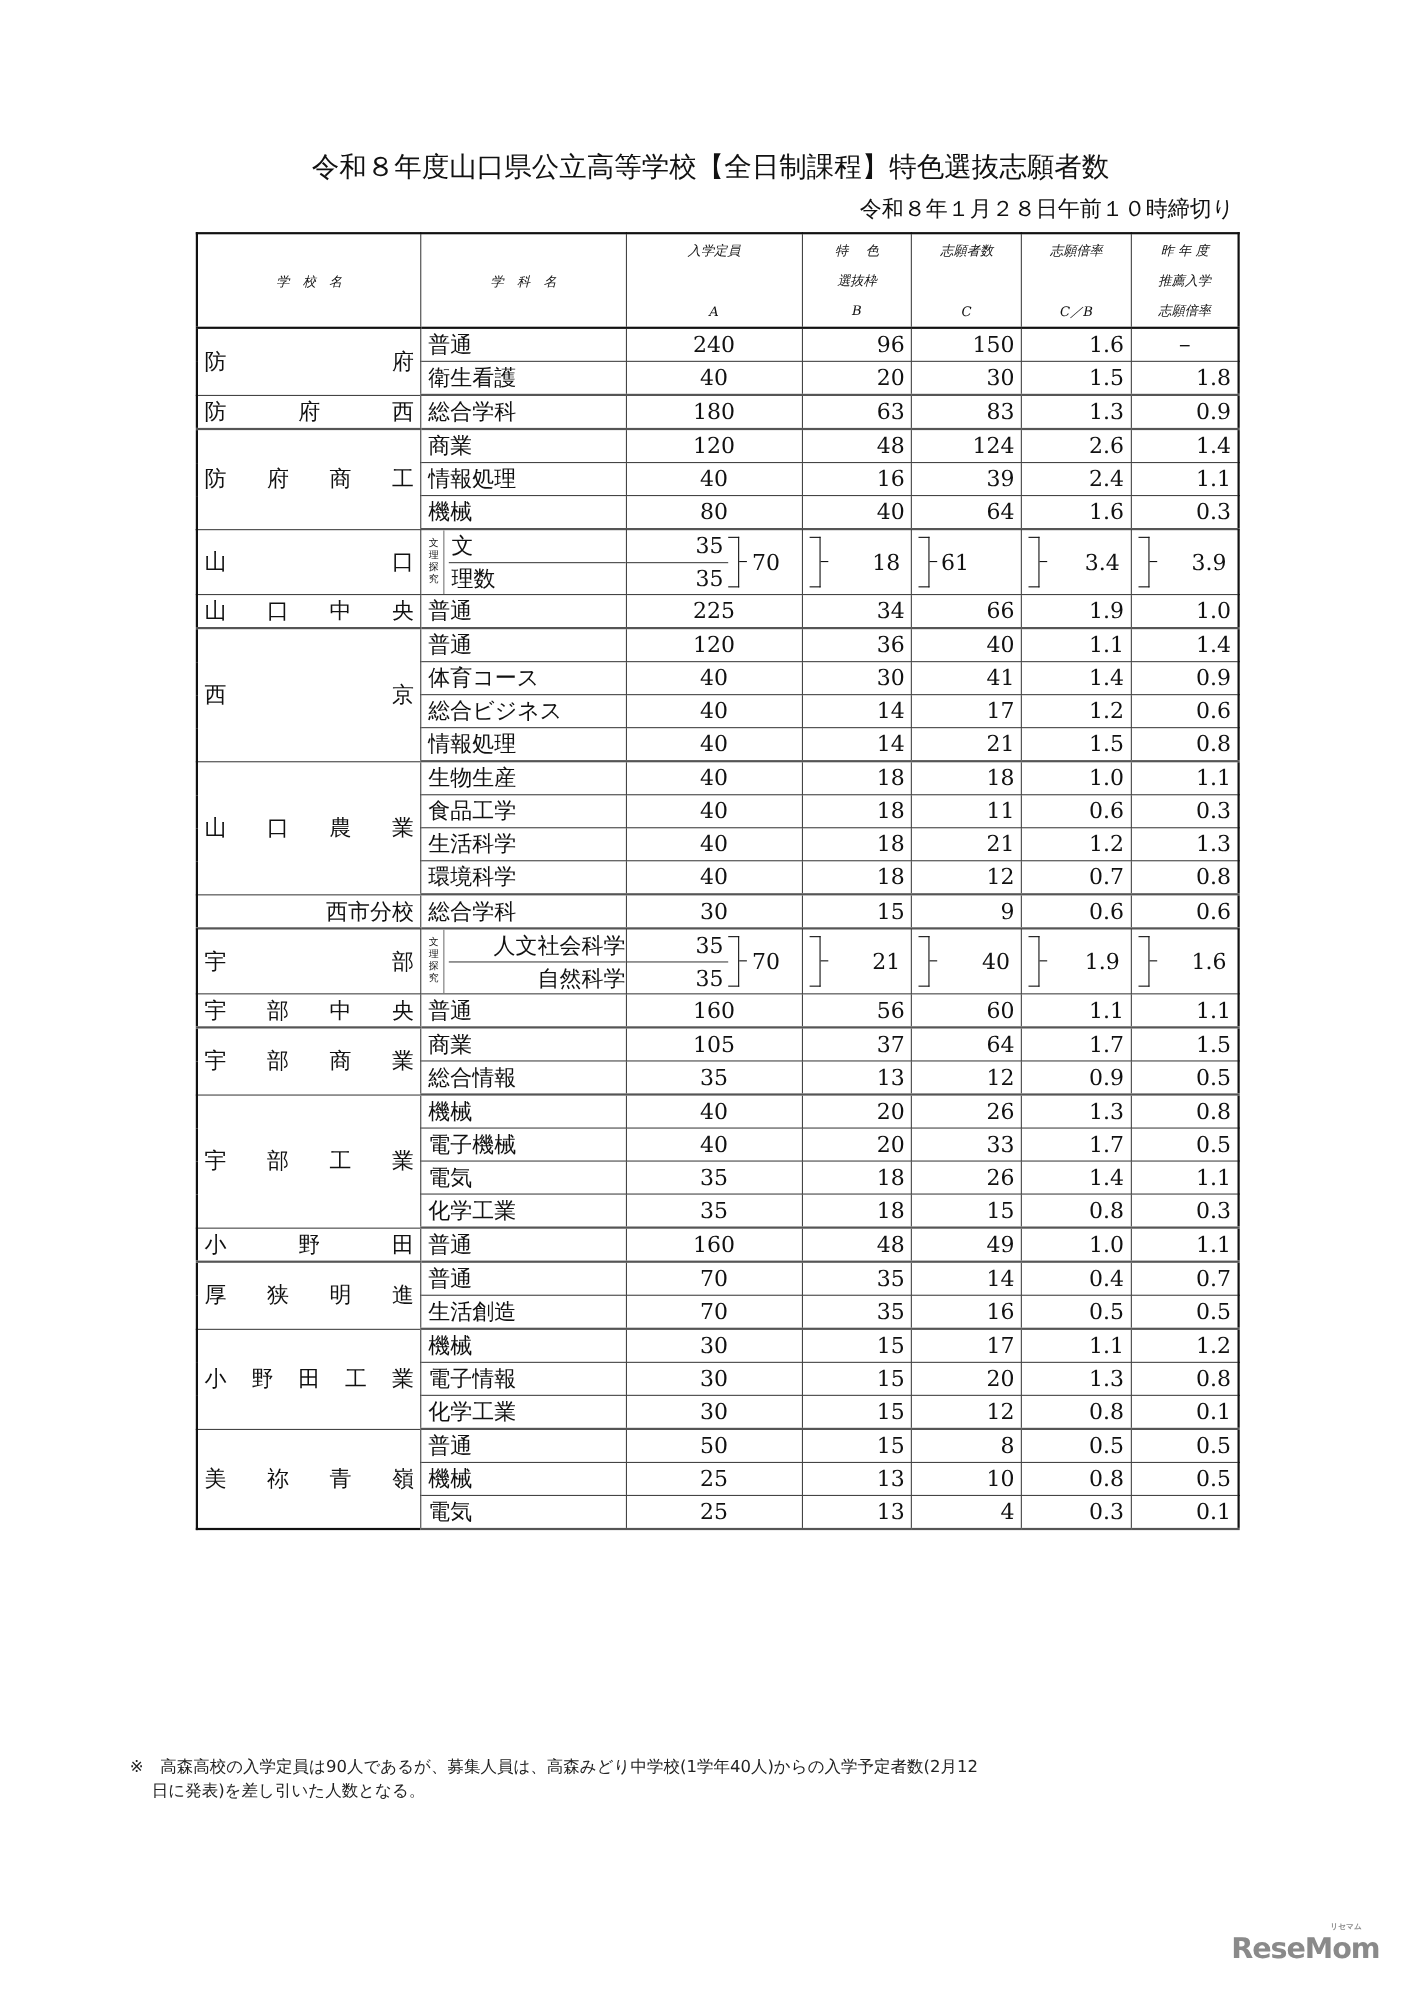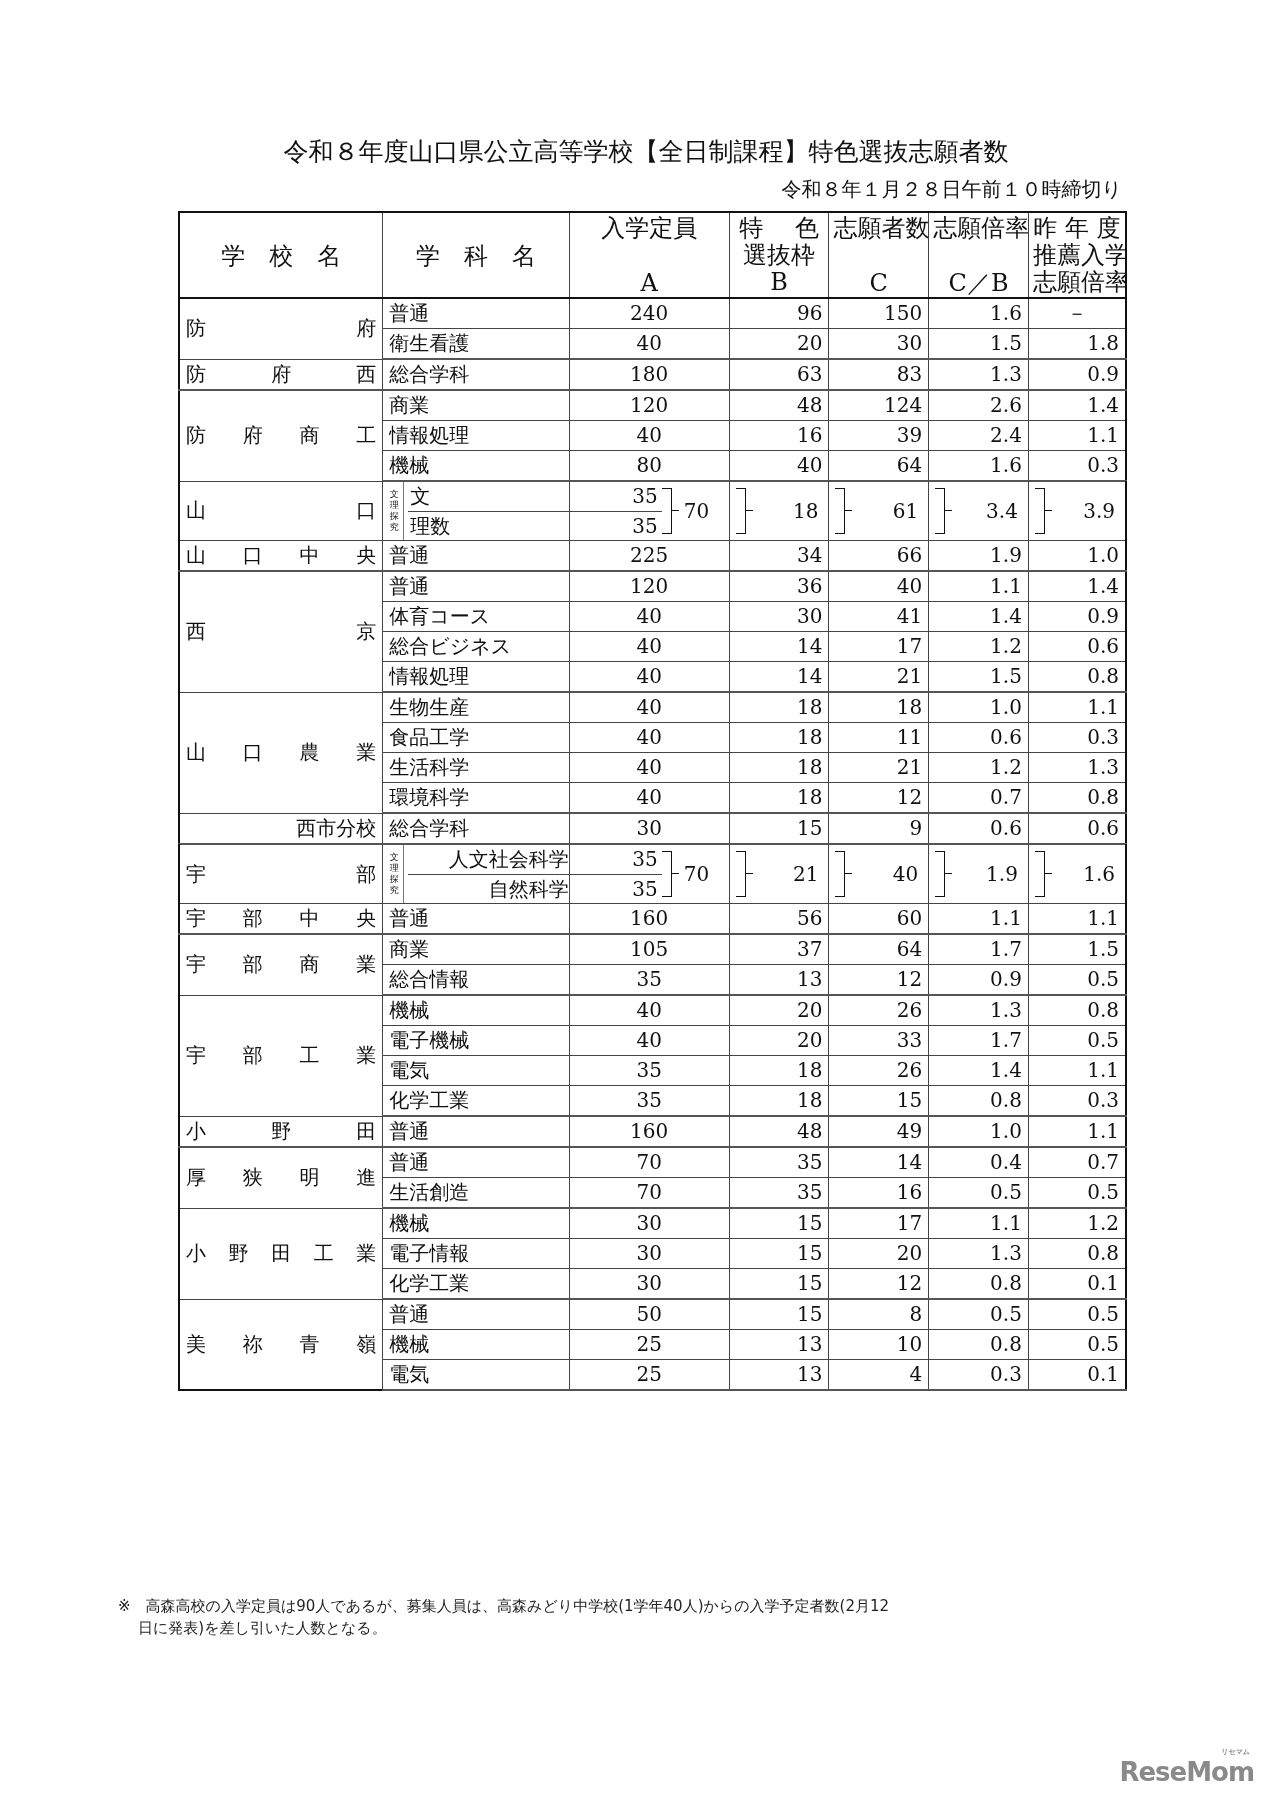--- a/index.html
+++ b/index.html
@@ -20,21 +20,21 @@
     position: absolute; left: 178px; top: 211px;
     border-collapse: collapse; border: 2.5px solid #111;
     table-layout: fixed; width: 949px;
   }
   table.main td, table.main th {
     border: 1px solid #444; padding: 0 6px; height: 29px; font-size: 20px;
     font-weight: normal; white-space: nowrap; overflow: hidden; line-height: 29px;
   }
   table.main thead th {
     height: 82px; vertical-align: top; line-height: 27px; padding: 2px 4px 0 4px;
-    border-bottom: 2.5px solid #111; font-size: 24px;
+    border-bottom: 2.5px solid #111; font-size: 12px; font-style: italic;
   }
   th .stack { display: flex; flex-direction: column; height: 82px; }
   th .stack span { display: block; }
   .c-school { width: 186px; }
   .c-dept { width: 170px; }
   .c-a { width: 146px; }
   .c-b { width: 91px; }
   .c-c { width: 91px; }
   .c-r { width: 91px; }
   .c-p { width: 89px; }
@@ -60,21 +60,21 @@
   .footnote {
     position: absolute; left: 118px; top: 1595px; font-size: 15px; line-height: 22px;
     font-family: "DejaVu Sans", "Liberation Sans", sans-serif; color: #222;
   }
   .footnote .line2 { padding-left: 20px; }
   .watermark {
     position: absolute; right: 26px; bottom: 22px; font-size: 26px; font-weight: bold;
     color: #8a8a8a; font-family: "DejaVu Sans", "Liberation Sans", sans-serif; letter-spacing: -1px;
   }
   .watermark small {
-    position: absolute; right: 4px; top: -10px; font-size: 7px; letter-spacing: 0;
+    position: absolute; right: 16px; top: -10px; font-size: 7px; letter-spacing: 0;
   }
 </style>
 </head>
 <body>
 
 <div class="title">令和８年度山口県公立高等学校【全日制課程】特色選抜志願者数</div>
 <div class="deadline">令和８年１月２８日午前１０時締切り</div>
 
 <table class="main">
   <colgroup>
@@ -228,21 +228,21 @@
             <span>70</span>
           </div>
         </td>
         <td rowspan="2" class="num" style="padding: 0px 10px 0px 2px;">
           <div style="display: flex; align-items: center; justify-content: space-between; height: 58px;">
             <span class="bracket" style="margin-left: 4px;"></span>
             <span>18</span>
           </div>
         </td>
         <td rowspan="2" class="num" style="padding: 0px 10px 0px 2px;">
-          <div style="display: flex; align-items: center; justify-content: space-between; height: 58px;">
+          <div style="display: flex; align-items: center; height: 58px;">
             <span class="bracket" style="margin-left: 4px;"></span>
             <span>61</span>
           </div>
         </td>
         <td rowspan="2" class="num" style="padding: 0px 10px 0px 2px;">
           <div style="display: flex; align-items: center; justify-content: space-between; height: 58px;">
             <span class="bracket" style="margin-left: 4px;"></span>
             <span>3.4</span>
           </div>
         </td>

